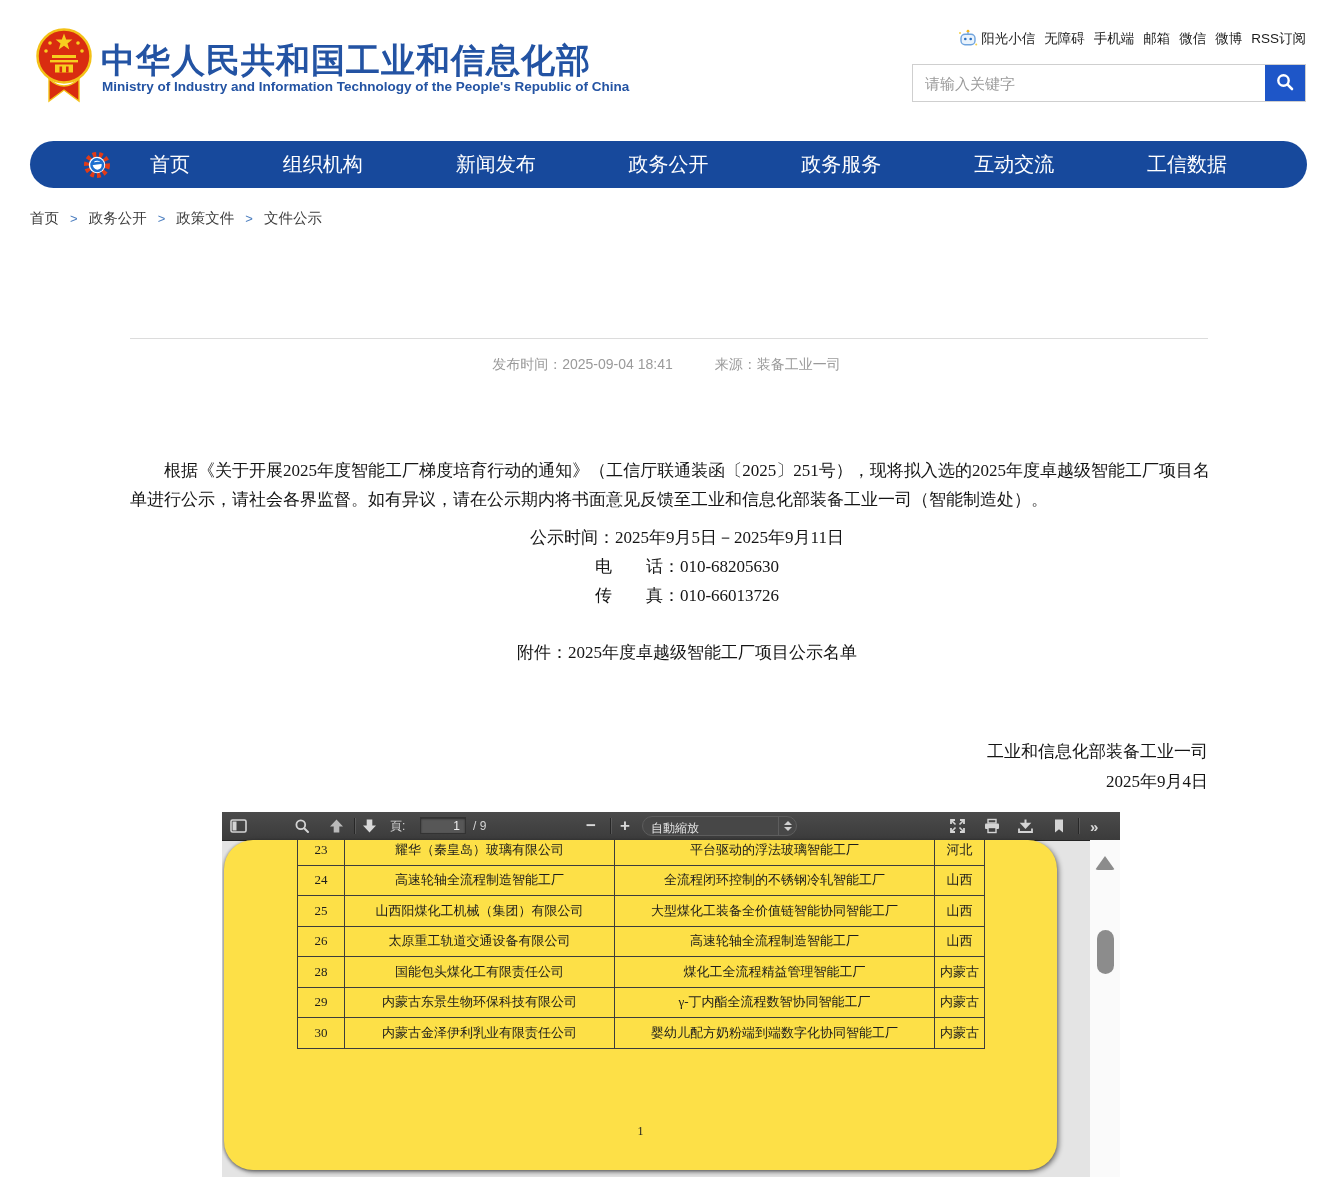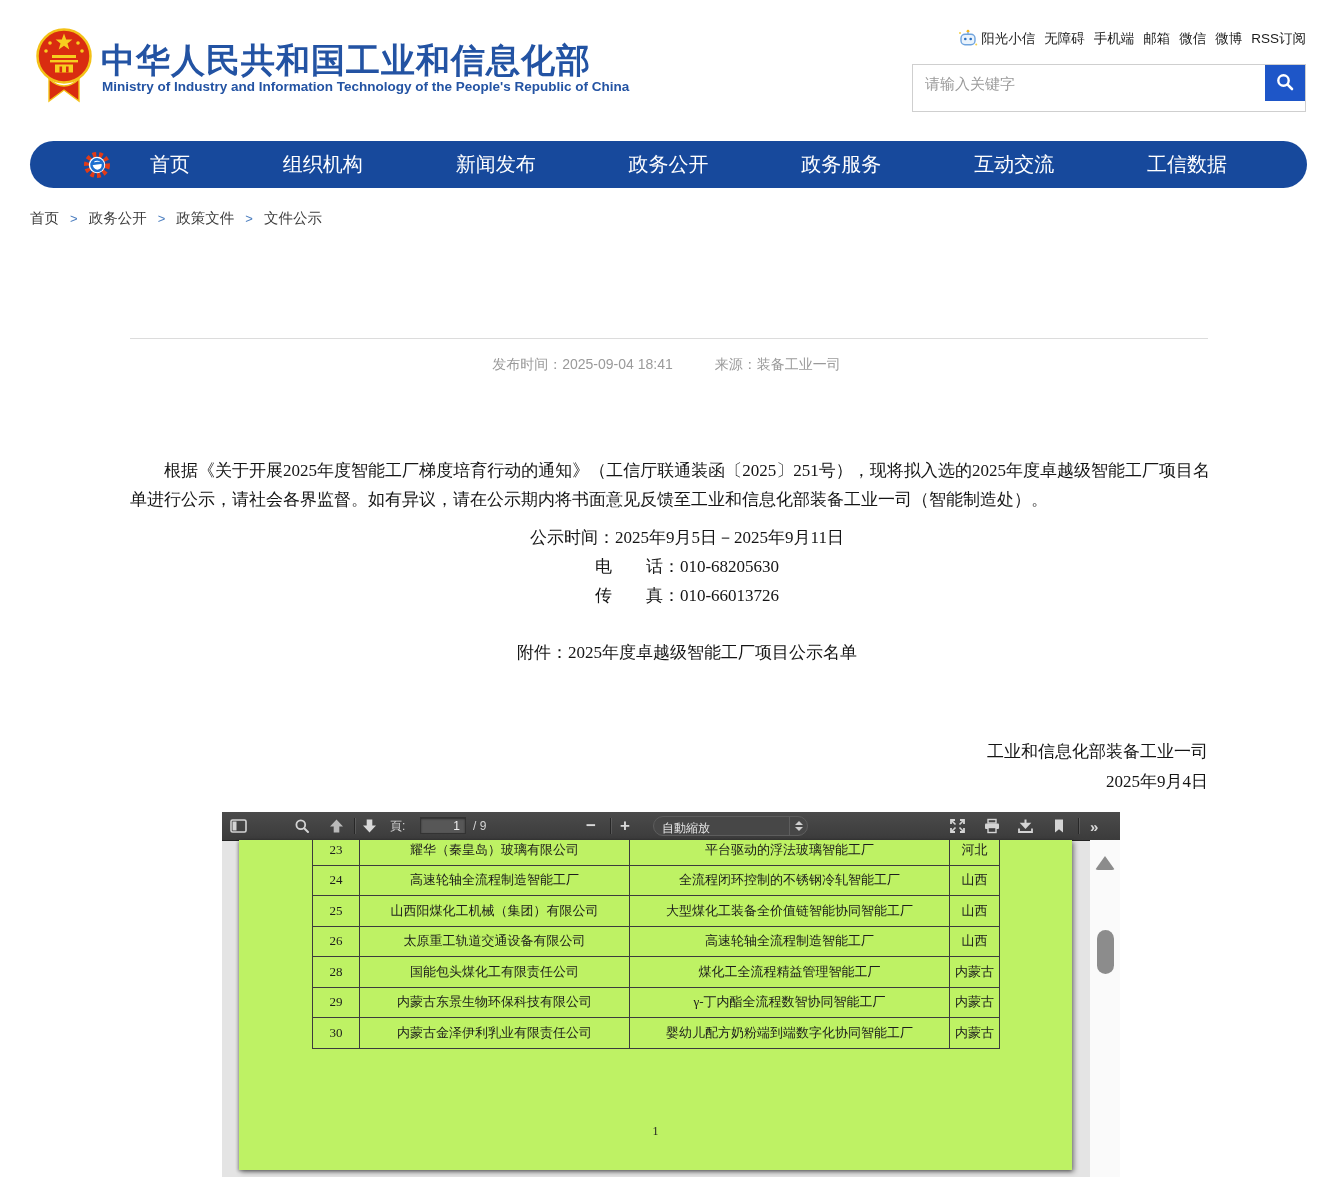--- a/index.html
+++ b/index.html
@@ -9,21 +9,21 @@
 
   
   .emblem{position:absolute;left:35px;top:27px;}
   .site-title{position:absolute;left:101px;top:38px;font-size:34px;font-weight:bold;
               color:#2353a3;letter-spacing:1px;white-space:nowrap;}
   .site-subtitle{position:absolute;left:102px;top:79px;font-size:13.5px;font-weight:600;
                  color:#2353a3;white-space:nowrap;}
   .quick-links{position:absolute;right:27px;top:29px;display:flex;align-items:center;
                gap:9px;font-size:13.5px;color:#1a1a1a;}
   .quick-links .robot{display:inline-flex;margin-right:-6px;}
-  .search-bar{position:absolute;right:27px;top:64px;width:394px;height:48px;
+  .search-bar{position:absolute;right:27px;top:64px;width:394px;height:38px;
               border:1px solid #cfcfcf;box-sizing:border-box;background:#fff;}
   .search-bar input{position:absolute;left:0;top:0;width:352px;height:36px;border:0;outline:none;
               padding:0 0 0 12px;font-size:15px;color:#444;box-sizing:border-box;
               font-family:"Liberation Sans",sans-serif;}
   .search-bar input::placeholder{color:#9a9a9a;}
   .search-btn{position:absolute;right:0;top:0;width:40px;height:36px;background:#1e56c8;
               border:0;display:flex;align-items:center;justify-content:center;cursor:pointer;}
 
   
   .main-nav{position:absolute;left:30px;top:141px;width:1277px;height:47px;background:#17499c;
@@ -60,34 +60,34 @@
                color:#d4d4d4;font-size:12px;}
   .tb{position:absolute;top:50%;transform:translateY(-50%);display:inline-flex;
       align-items:center;justify-content:center;background:none;border:0;color:#d4d4d4;
       cursor:pointer;padding:0;font-family:"Liberation Sans",sans-serif;}
   .tb-divider{position:absolute;top:6px;width:1px;height:16px;background:#272727;
               box-shadow:1px 0 0 rgba(255,255,255,.12);}
   .page-input{position:absolute;left:198px;top:5px;width:46px;height:17px;background:#575757;
               border:1px solid #333;box-shadow:inset 0 1px 2px rgba(0,0,0,.5);color:#f0f0f0;
               text-align:right;font-size:12px;padding:0 5px;box-sizing:border-box;}
   .zoom-select{position:absolute;left:420px;top:4px;width:155px;height:20px;background:#474747;
-               border:1px solid #5d5d5d;border-radius:10px;box-sizing:border-box;cursor:pointer;margin-left:11px;}
+               border:1px solid #5d5d5d;border-radius:10px;box-sizing:border-box;cursor:pointer;}
   .zoom-select .zlabel{position:absolute;left:8px;top:3px;font-size:12px;color:#e4e4e4;}
   .zoom-stepper{position:absolute;right:0;top:0;bottom:0;width:17px;border-left:1px solid #5d5d5d;
                 display:flex;flex-direction:column;align-items:center;justify-content:center;gap:2px;}
   .tri-up{width:0;height:0;border-left:4px solid transparent;border-right:4px solid transparent;
           border-bottom:4px solid #cfcfcf;}
   .tri-down{width:0;height:0;border-left:4px solid transparent;border-right:4px solid transparent;
             border-top:4px solid #cfcfcf;}
   .sign-glyph{font-size:17px;font-weight:bold;color:#d9d9d9;}
   .more-glyph{font-size:15px;font-weight:bold;color:#d9d9d9;letter-spacing:-1px;}
 
   .pdf-content{position:absolute;left:0;top:28px;right:0;bottom:0;}
-  .pdf-page{position:absolute;left:17px;top:0;width:833px;height:330px;background:#bef264;
-            overflow:hidden;box-shadow:2px 2px 5px rgba(0,0,0,.45),-1px 1px 3px rgba(0,0,0,.3);}
+  .pdf-page{position:absolute;left:2px;top:0;width:833px;height:330px;background:#fde047;
+            overflow:hidden;box-shadow:2px 2px 5px rgba(0,0,0,.45),-1px 1px 3px rgba(0,0,0,.3);border-radius:29px;}
   .pdf-table{position:absolute;left:73px;top:-6px;border-collapse:collapse;
              font-family:"Liberation Serif","DejaVu Serif",serif;font-size:13px;color:#1c1c1c;}
   .pdf-table td{border:1px solid #3c3c3c;text-align:center;padding:0 4px;height:30.5px;
                 box-sizing:border-box;}
   .col-no{width:47px;} .col-company{width:270px;} .col-project{width:320px;} .col-region{width:50px;}
   .starred-cell{white-space:nowrap;}
   .starred-cell .star{vertical-align:middle;margin:-6px 1px -4px -18px;}
   .pdf-pagenum{position:absolute;left:0;right:0;top:284px;text-align:center;font-size:12px;
                font-family:"Liberation Serif",serif;color:#222;}
   .pdf-scrollbar{position:absolute;right:0;top:0;bottom:0;width:30px;background:#fafafa;}

